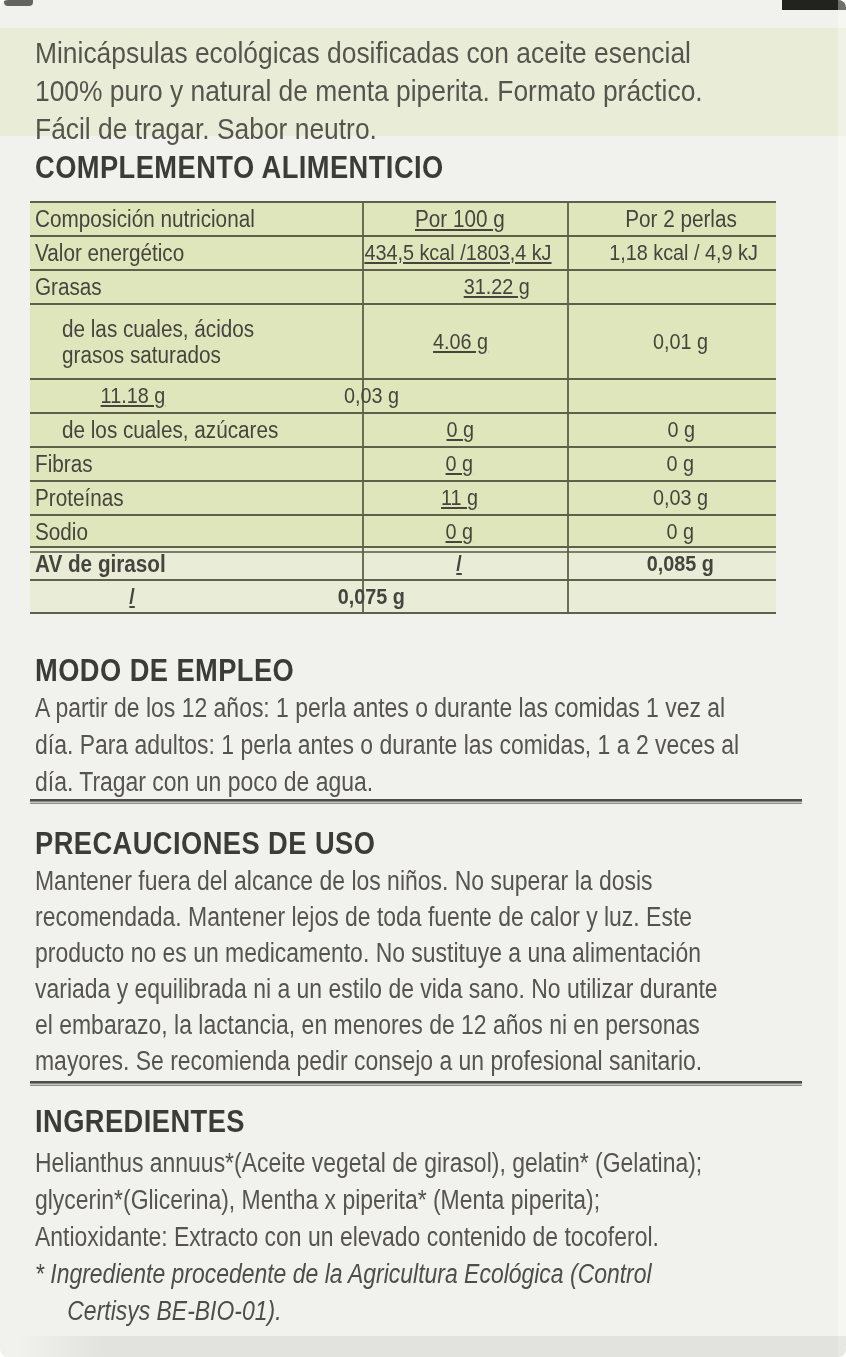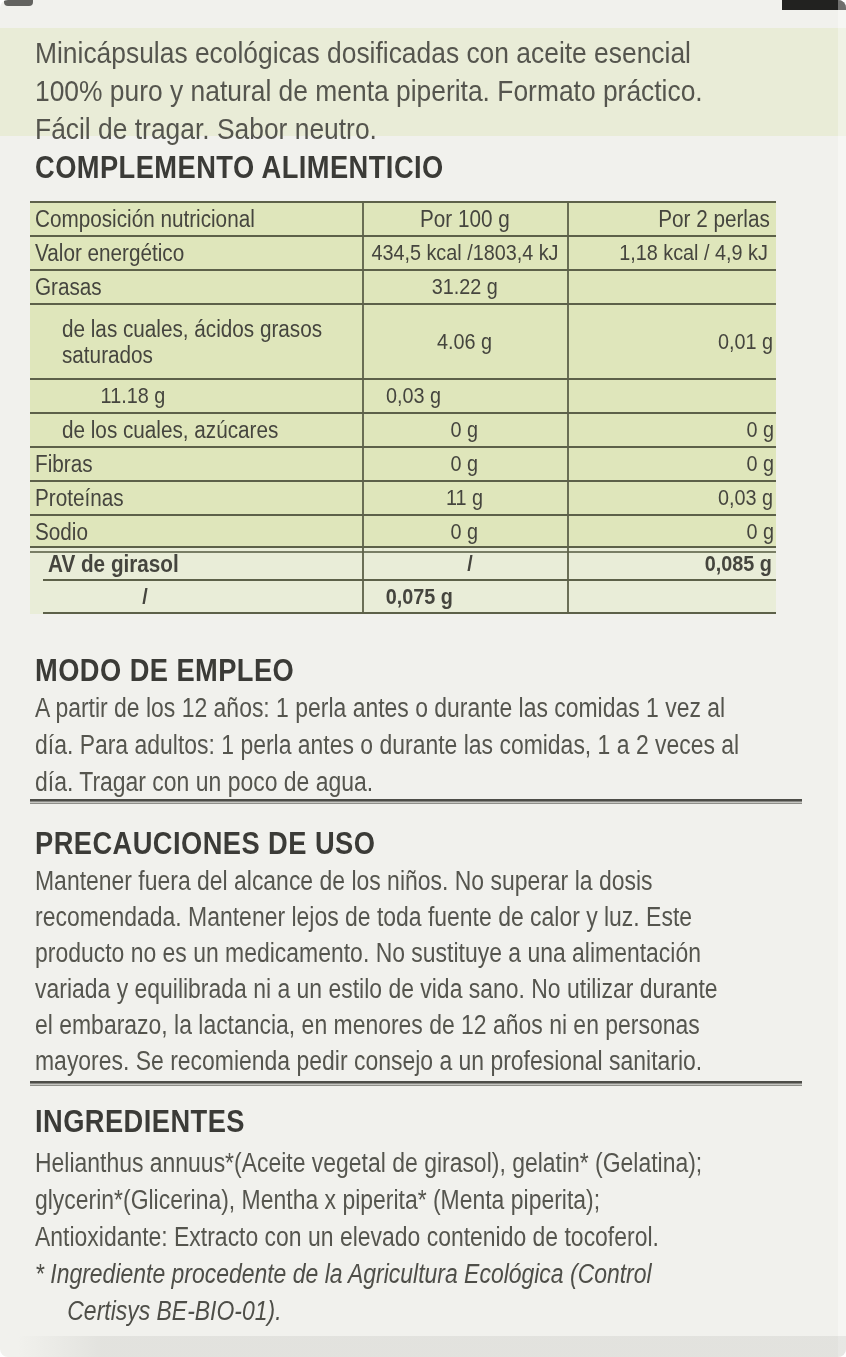--- a/index.html
+++ b/index.html
@@ -38,28 +38,28 @@
     background:linear-gradient(180deg,var(--rule,#4d4d48) 0%,var(--rule,#4d4d48) 45%,#e8e8e4 58%,#73736d 100%);}
   #rule-1{top:799px;}
   #rule-2{top:1081px;}
 
   
   .ntable{position:absolute;left:30px;top:201px;width:746px;background:var(--table-bg,#dfe6bb);
     border-top:2px solid var(--table-line,#5d6149);}
   .subtable{position:absolute;left:30px;top:546px;width:746px;background:var(--subtable-bg,#e9edd8);
     border-top:2px solid var(--table-line,#5d6149);}
   .subtable::before{content:"";position:absolute;left:0;right:0;top:3px;height:1.5px;background:var(--table-line,#5d6149);opacity:.8;}
-  .trow{display:flex;height:34px;border-bottom:2px solid var(--table-line,#5d6149);box-sizing:border-box;}
+  .trow{display:flex;height:34px;border-bottom:2px solid var(--table-line,#5d6149);box-sizing:border-box;gap:32px;}
   .trow.tall{height:75px;}
-  .subtable .trow{height:33px;margin-left:13px;}
+  .subtable .trow{height:33px;}
   .tcell{display:flex;align-items:center;box-sizing:border-box;color:#45453e;overflow:visible;}
   .tcell.c0{width:332px;padding-left:5px;justify-content:flex-start;}
   .tcell.c0.indent{padding-left:32px;}
-  .tcell.c1{width:205px;justify-content:center;}
-  .tcell.c2{width:209px;justify-content:flex-end;}
+  .tcell.c1{width:205px;justify-content:center;text-decoration:underline;}
+  .tcell.c2{width:209px;justify-content:center;}
   .ct{display:inline-block;font-size:23px;line-height:26px;transform:scaleX(.9);white-space:nowrap;}
   .c0 .ct{transform-origin:0 50%;white-space:normal;max-width:330px;}
   .c1 .ct,.c2 .ct{transform-origin:50% 50%;font-size:22px;}
   .trow.header .ct{font-size:23px;}
   .tcell.bold .ct{font-weight:700;}
   .subtable .c0 .ct{font-weight:700;}
   .vline{position:absolute;top:0;bottom:0;width:2px;background:var(--table-line,#5d6149);opacity:.9;}
   .vline.v1{left:332px;}
   .vline.v2{left:537px;}
 </style>

